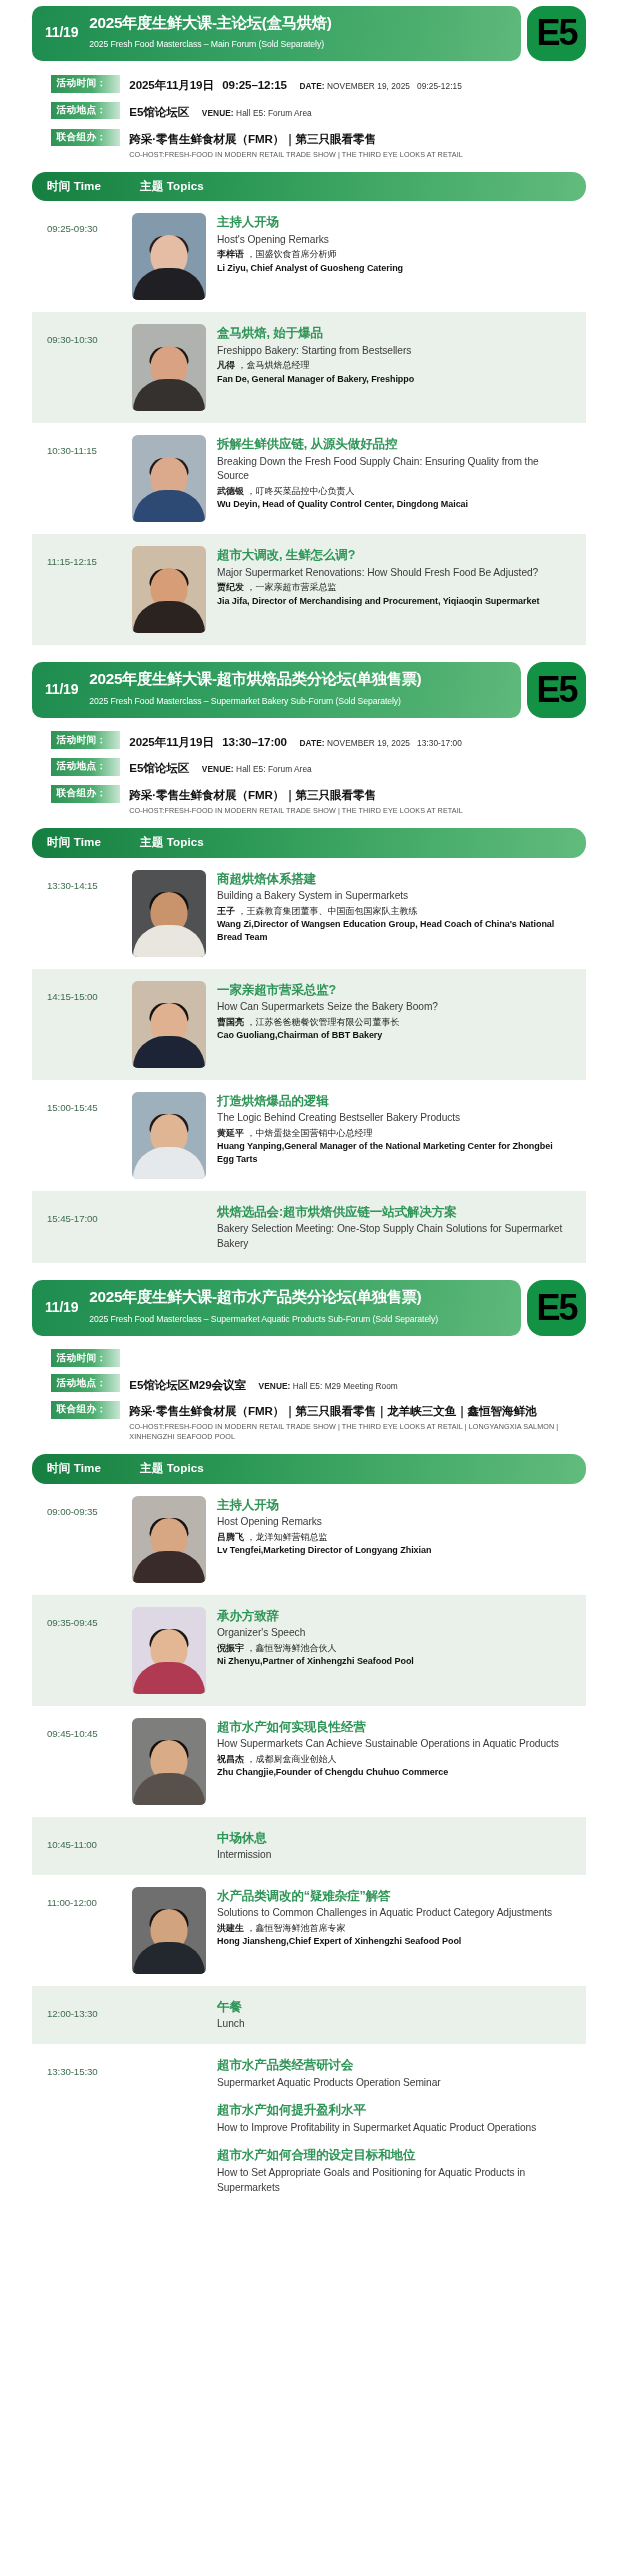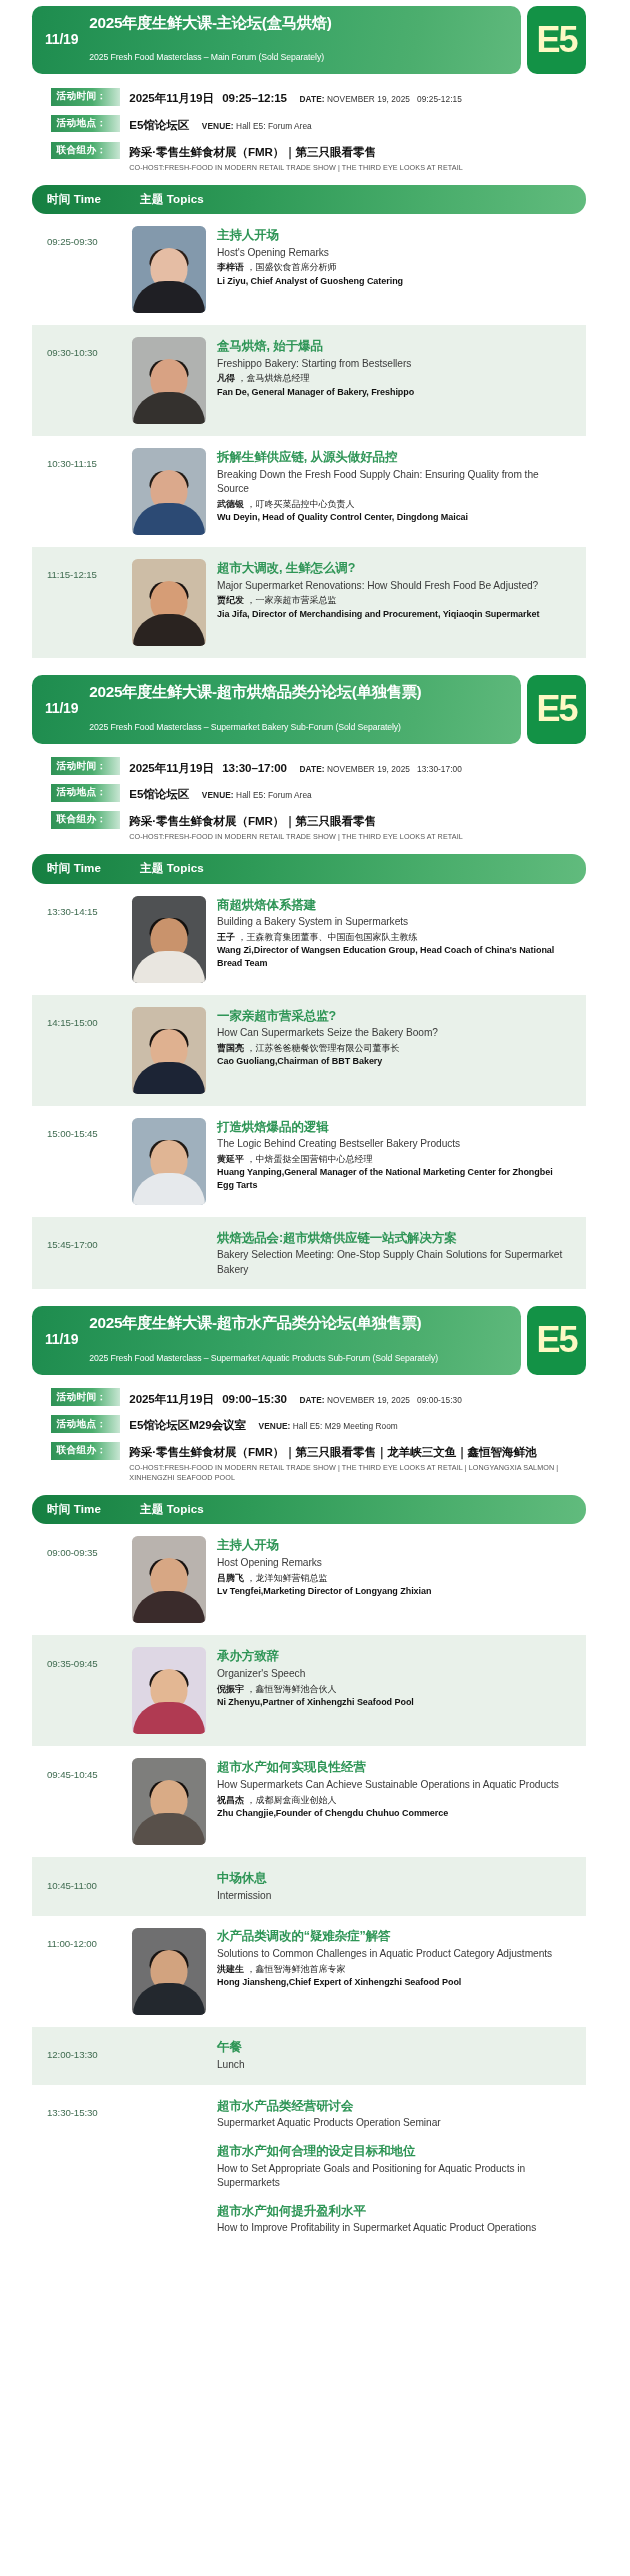--- a/index.html
+++ b/index.html
@@ -45,29 +45,29 @@
     font-weight: bold;
     font-size: 15.3px;
     line-height: 1.2;
     letter-spacing: -0.3px;
     white-space: nowrap;
   }
   .banner-title-en {
     color: #ffffff;
     font-size: 8.7px;
     line-height: 1.35;
-    margin-top: 20px;
+    margin-top: 7px;
     letter-spacing: -0.1px;
     white-space: nowrap;
   }
   .hall-badge {
     flex: 0 0 59px;
     background: #139246;
-    border-radius: 10px;
-    color: #fef9c3;
+    border-radius: 16px;
+    color: #000000;
     font-weight: bold;
     font-size: 36px;
     display: flex;
     align-items: center;
     justify-content: center;
     letter-spacing: -1.9px;
     line-height: 1;
   }
 
   
@@ -406,21 +406,20 @@
           <div class="banner-texts">
             <div class="banner-title-cn">2025年度生鲜大课-超市水产品类分论坛(单独售票)</div>
             <div class="banner-title-en">2025 Fresh Food Masterclass – Supermarket Aquatic Products Sub-Forum (Sold Separately)</div>
           </div>
         </div>
         <div class="hall-badge">E5</div>
       </div>
       <div class="info-list">
         <div class="info-row">
           <div class="info-tag">活动时间：</div>
-          <div class="info-val"><span class="info-cn">2025年11月19日</span><span class="sp">&nbsp;&nbsp;</span><span class="info-cn">09:00–15:30</span><span class="sp">&nbsp;&nbsp;&nbsp;</span><span class="info-lbl">DATE:</span><span class="info-en"> NOVEMBER 19, 2025&nbsp;&nbsp; 09:00-15:30</span></div>
         </div>
         <div class="info-row">
           <div class="info-tag">活动地点：</div>
           <div class="info-val"><span class="info-cn">E5馆论坛区M29会议室</span><span class="sp">&nbsp;&nbsp;&nbsp;</span><span class="info-lbl">VENUE:</span><span class="info-en"> Hall E5: M29 Meeting Room</span></div>
         </div>
         <div class="info-row">
           <div class="info-tag">联合组办：</div>
           <div class="info-val"><span class="info-cn">跨采·零售生鲜食材展（FMR）｜第三只眼看零售｜龙羊峡三文鱼｜鑫恒智海鲜池</span><span class="info-sub-en">CO-HOST:FRESH-FOOD IN MODERN RETAIL TRADE SHOW | THE THIRD EYE LOOKS AT RETAIL | LONGYANGXIA SALMON | XINHENGZHI SEAFOOD POOL</span></div>
         </div>
       </div>
@@ -505,25 +504,25 @@
           <div class="t-cn">午餐</div>
           <div class="t-en">Lunch</div>
         </div>
       </div>
       <div class="row nophoto">
         <div class="c-time">13:30-15:30</div>
         <div class="c-topic">
           <div class="t-cn">超市水产品类经营研讨会</div>
           <div class="t-en">Supermarket Aquatic Products Operation Seminar</div>
           <div class="sub-topic">
+            <div class="t-cn">超市水产如何提升盈利水平</div>
+            <div class="t-en">How to Improve Profitability in Supermarket Aquatic Product Operations</div>
+          </div>
+          <div class="sub-topic">
             <div class="t-cn">超市水产如何合理的设定目标和地位</div>
             <div class="t-en">How to Set Appropriate Goals and Positioning for Aquatic Products in Supermarkets</div>
-          </div>
-          <div class="sub-topic">
-            <div class="t-cn">超市水产如何提升盈利水平</div>
-            <div class="t-en">How to Improve Profitability in Supermarket Aquatic Product Operations</div>
           </div>
         </div>
       </div>
       <div class="spacer-gap"></div>
     </div>
   </div>
 
 
 </body></html>

